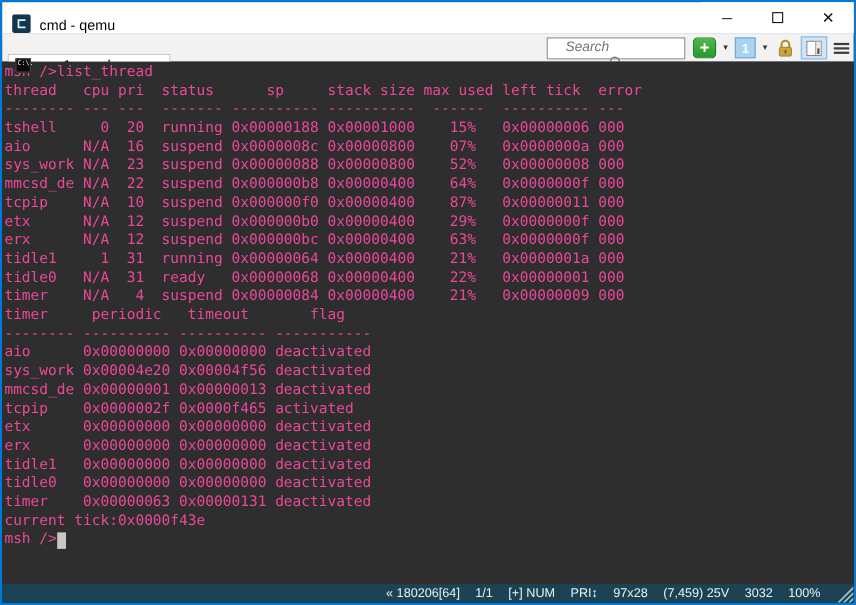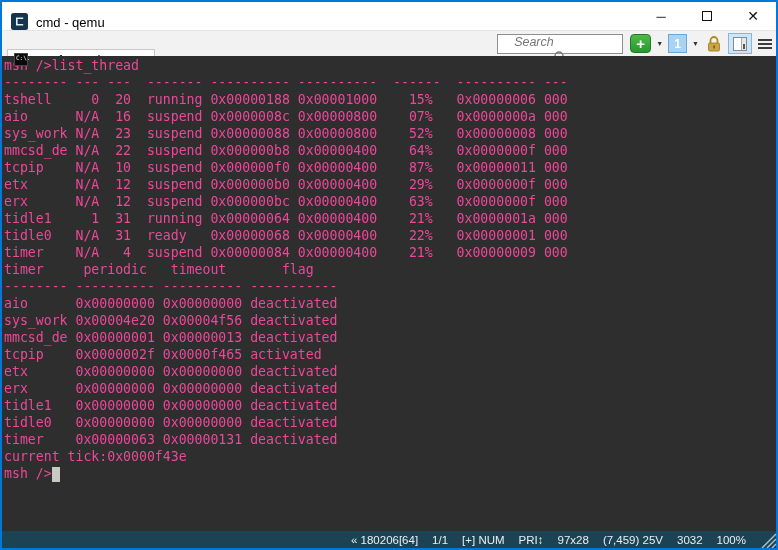--- a/index.html
+++ b/index.html
@@ -165,20 +165,21 @@
     <button class="tool-btn btn-menu" style="background:transparent;border:none;">
       <i></i>
         <i></i>
         <i></i>
     </button>
   </div>
 
   <div class="terminal">
     <div>
         <div class="term-line">msh /&gt;list_thread</div>
+        <div class="term-line">thread   cpu pri  status      sp     stack size max used left tick  error</div>
         <div class="term-line">-------- --- ---  ------- ---------- ----------  ------  ---------- ---</div>
         <div class="term-line">tshell     0  20  running 0x00000188 0x00001000    15%   0x00000006 000</div>
         <div class="term-line">aio      N/A  16  suspend 0x0000008c 0x00000800    07%   0x0000000a 000</div>
         <div class="term-line">sys_work N/A  23  suspend 0x00000088 0x00000800    52%   0x00000008 000</div>
         <div class="term-line">mmcsd_de N/A  22  suspend 0x000000b8 0x00000400    64%   0x0000000f 000</div>
         <div class="term-line">tcpip    N/A  10  suspend 0x000000f0 0x00000400    87%   0x00000011 000</div>
         <div class="term-line">etx      N/A  12  suspend 0x000000b0 0x00000400    29%   0x0000000f 000</div>
         <div class="term-line">erx      N/A  12  suspend 0x000000bc 0x00000400    63%   0x0000000f 000</div>
         <div class="term-line">tidle1     1  31  running 0x00000064 0x00000400    21%   0x0000001a 000</div>
         <div class="term-line">tidle0   N/A  31  ready   0x00000068 0x00000400    22%   0x00000001 000</div>

